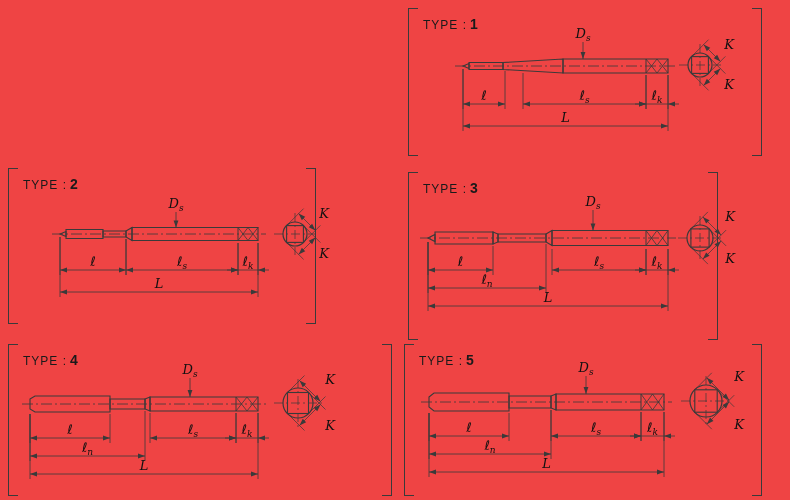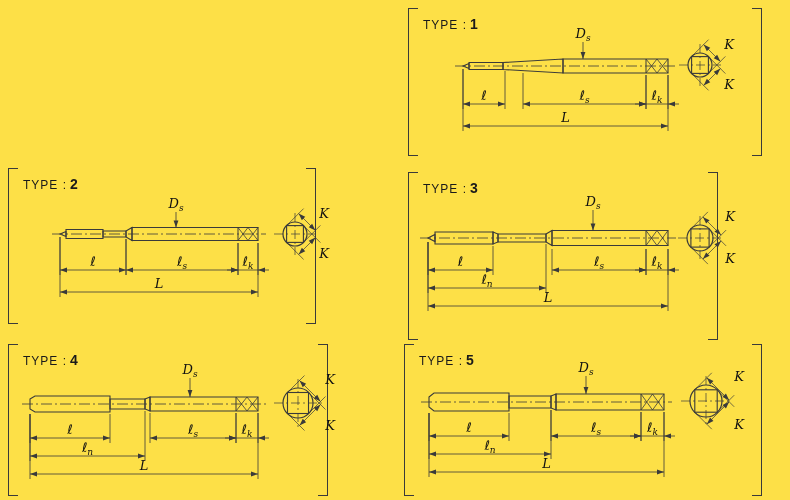--- a/index.html
+++ b/index.html
@@ -1,16 +1,16 @@
 <!DOCTYPE html>
 <html><head>
 <meta charset="utf-8">
 <style>
   html,body{margin:0;padding:0;background:#fff;}
-  #canvas{position:relative;width:790px;height:500px;background:#fde047;overflow:hidden;
+  #canvas{position:relative;width:790px;height:500px;background:#ef4444;overflow:hidden;
           font-family:"Liberation Sans",sans-serif;}
   .panel{position:absolute;}
   .bracket{position:absolute;top:0;bottom:0;width:9px;
            border-top:1.6px solid #3a3a3a;border-bottom:1.6px solid #3a3a3a;}
   .bl{left:0;border-left:1.6px solid #3a3a3a;}
   .br{right:0;border-right:1.6px solid #3a3a3a;}
   .type-label{position:absolute;left:15px;top:8px;font-size:12px;color:#1a1a1a;
               letter-spacing:1px;white-space:nowrap;}
   .type-label .tn{font-weight:bold;font-size:14px;letter-spacing:0;margin-left:3px;}
   svg.drawing{position:absolute;left:0;top:0;display:block;}
@@ -258,21 +258,21 @@
           <line x1="282.9" y1="75.1" x2="299.9" y2="92.1" stroke="#3a3a3a" stroke-width="0.7" fill="none"></line>
           <line x1="301.1" y1="56.9" x2="318.1" y2="73.9" stroke="#3a3a3a" stroke-width="0.7" fill="none"></line>
           <line x1="294.9" y1="87.1" x2="313.1" y2="68.9" stroke="#3a3a3a" stroke-width="0.7" fill="none"></line>
           <path d="M0 0 L-7 2.4 L-7 -2.4 Z" fill="#3a3a3a" transform="translate(294.9 87.1) rotate(135)"></path>
           <path d="M0 0 L-7 2.4 L-7 -2.4 Z" fill="#3a3a3a" transform="translate(313.1 68.9) rotate(-45)"></path>
           <text x="322" y="91" class="dlabel" text-anchor="middle"><tspan>K</tspan></text>
         </g>
       </svg>
   </div>
 
-  <div class="panel" style="left:8px;top:344px;width:320px;height:152px;">
+  <div class="panel" style="left:8px;top:344px;width:384px;height:152px;">
     <div class="bracket bl"></div>
     <div class="bracket br"></div>
     <div class="type-label"><span class="tp">TYPE :</span><span class="tn">4</span></div>
     <svg class="drawing" width="338" height="152" viewBox="0 0 338 152">
         <g>
           <polygon points="22,55 27,52 102,52 102,68 27,68 22,65" fill="none" stroke="#3a3a3a" stroke-width="1.1"></polygon>
           <polygon points="102,55 137,55 137,65 102,65" fill="none" stroke="#3a3a3a" stroke-width="1.1"></polygon>
           <polygon points="137,55 142,53 142,67 137,65" fill="none" stroke="#3a3a3a" stroke-width="1.1"></polygon>
           <polygon points="142,53 250,53 250,67 142,67" fill="none" stroke="#3a3a3a" stroke-width="1.1"></polygon>
           <line x1="228" y1="53" x2="228" y2="67" stroke="#3a3a3a" stroke-width="1" fill="none"></line>

